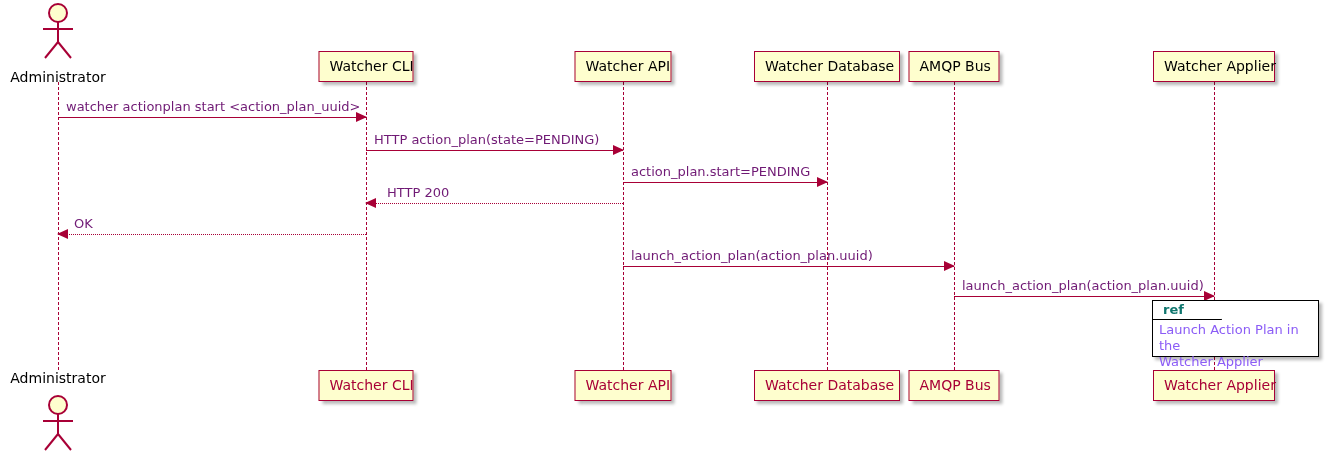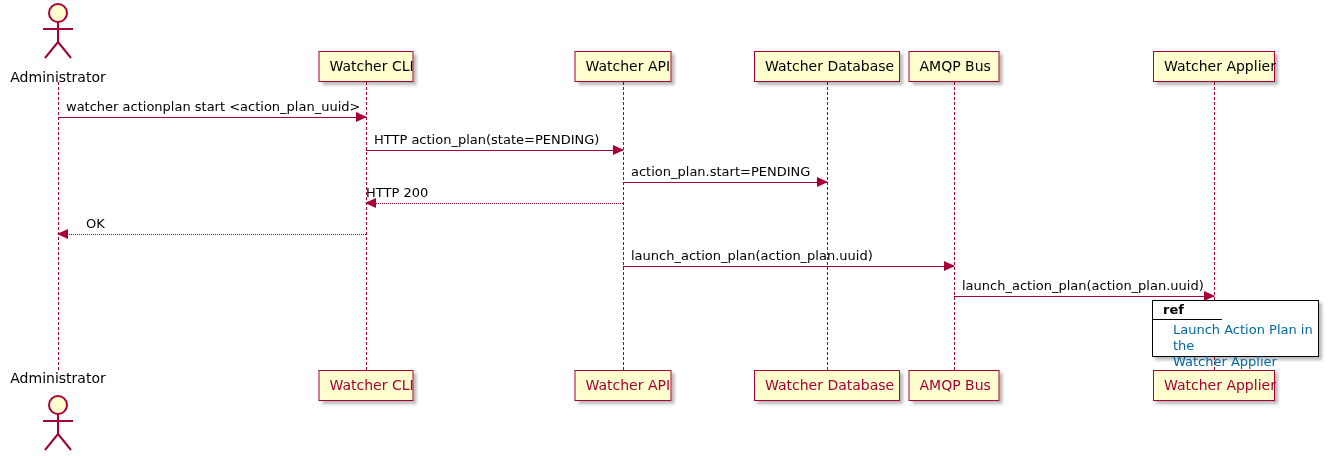--- a/index.html
+++ b/index.html
@@ -74,21 +74,21 @@
     width: 100%;
     border-top: 1.5px solid #A80036;
   }
   .msg.dotted .line {
     border-top: 1.5px dotted #A80036;
   }
   .msg .label {
     position: absolute;
     bottom: 4px;
     font-size: 13px;
-    color: #000000;
+    color: #701a75;
     white-space: nowrap;
     line-height: 1;
   }
   .msg .label.left { left: 8px; }
   .msg .head {
     position: absolute;
     top: -5px;
     width: 0;
     height: 0;
   }
@@ -124,29 +124,29 @@
     border-bottom: 1.5px solid #000000;
     -webkit-clip-path: polygon(0 0, 55px 0, 100% 100%, 0 100%);
     clip-path: polygon(0 0, 55px 0, 100% 100%, 0 100%);
   }
   .ref-tab-label {
     position: absolute;
     left: 10px;
     top: 2px;
     font-size: 13px;
     font-weight: bold;
-    color: #000000;
+    color: #0f766e;
     line-height: 1;
   }
   .ref-body {
     position: absolute;
-    left: 20px;
+    left: 6px;
     top: 21px;
     font-size: 13px;
-    color: #0369a1;
+    color: #8b5cf6;
     line-height: 16px;
     white-space: pre-line;
   }
 </style>
 </head>
 <body>
 
 <div id="diagram">
 
   <div class="lifeline" style="left:58px;top:82px;height:288px;"></div>
@@ -204,27 +204,27 @@
 
   <div class="msg" style="left:623px;top:182px;width:204px;">
     <div class="line"></div>
     <div class="head right"></div>
     <div class="label left">action_plan.start=PENDING</div>
   </div>
 
   <div class="msg dotted" style="left:366px;top:203px;width:257px;">
     <div class="line"></div>
     <div class="head left"></div>
-    <div class="label left" style="left:0;">HTTP 200</div>
+    <div class="label left" style="left:21px;">HTTP 200</div>
   </div>
 
   <div class="msg dotted" style="left:58px;top:234px;width:308px;">
     <div class="line"></div>
     <div class="head left"></div>
-    <div class="label left" style="left:16px;margin-left:12px;">OK</div>
+    <div class="label left" style="left:16px;">OK</div>
   </div>
 
   <div class="msg" style="left:623px;top:266px;width:331px;">
     <div class="line"></div>
     <div class="head right"></div>
     <div class="label left">launch_action_plan(action_plan.uuid)</div>
   </div>
 
   <div class="msg" style="left:954px;top:296px;width:260px;">
     <div class="line"></div>

